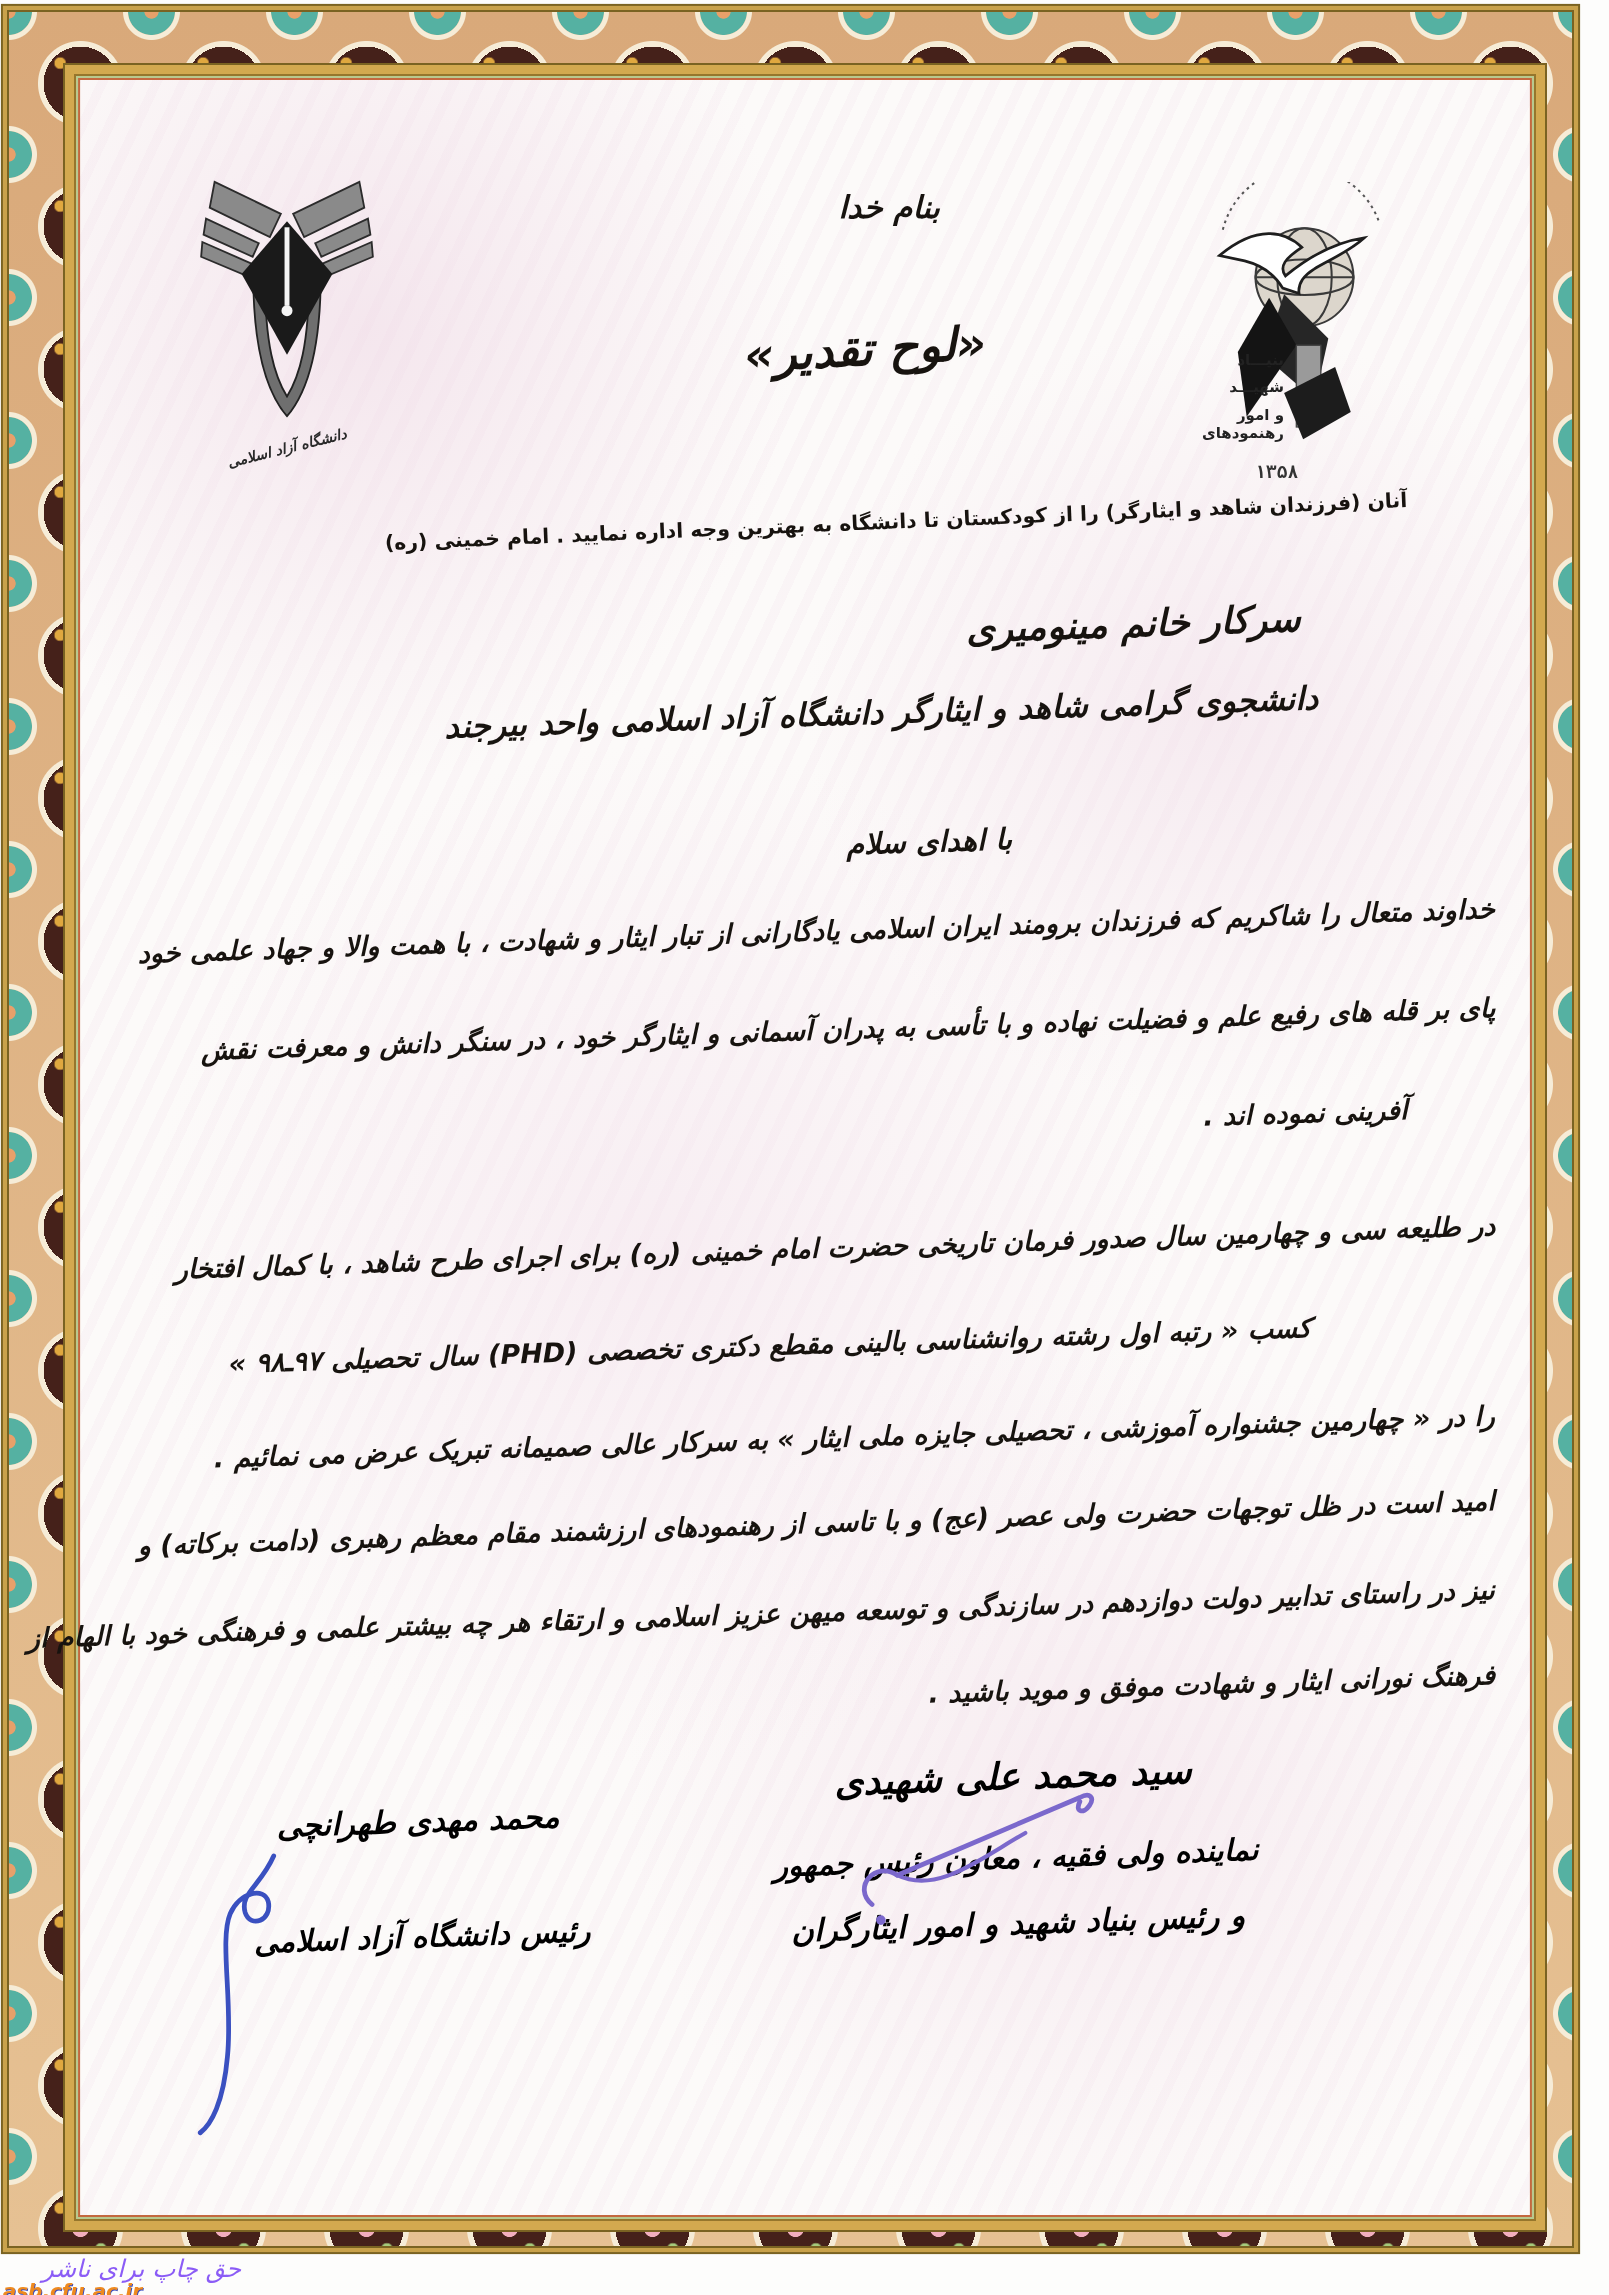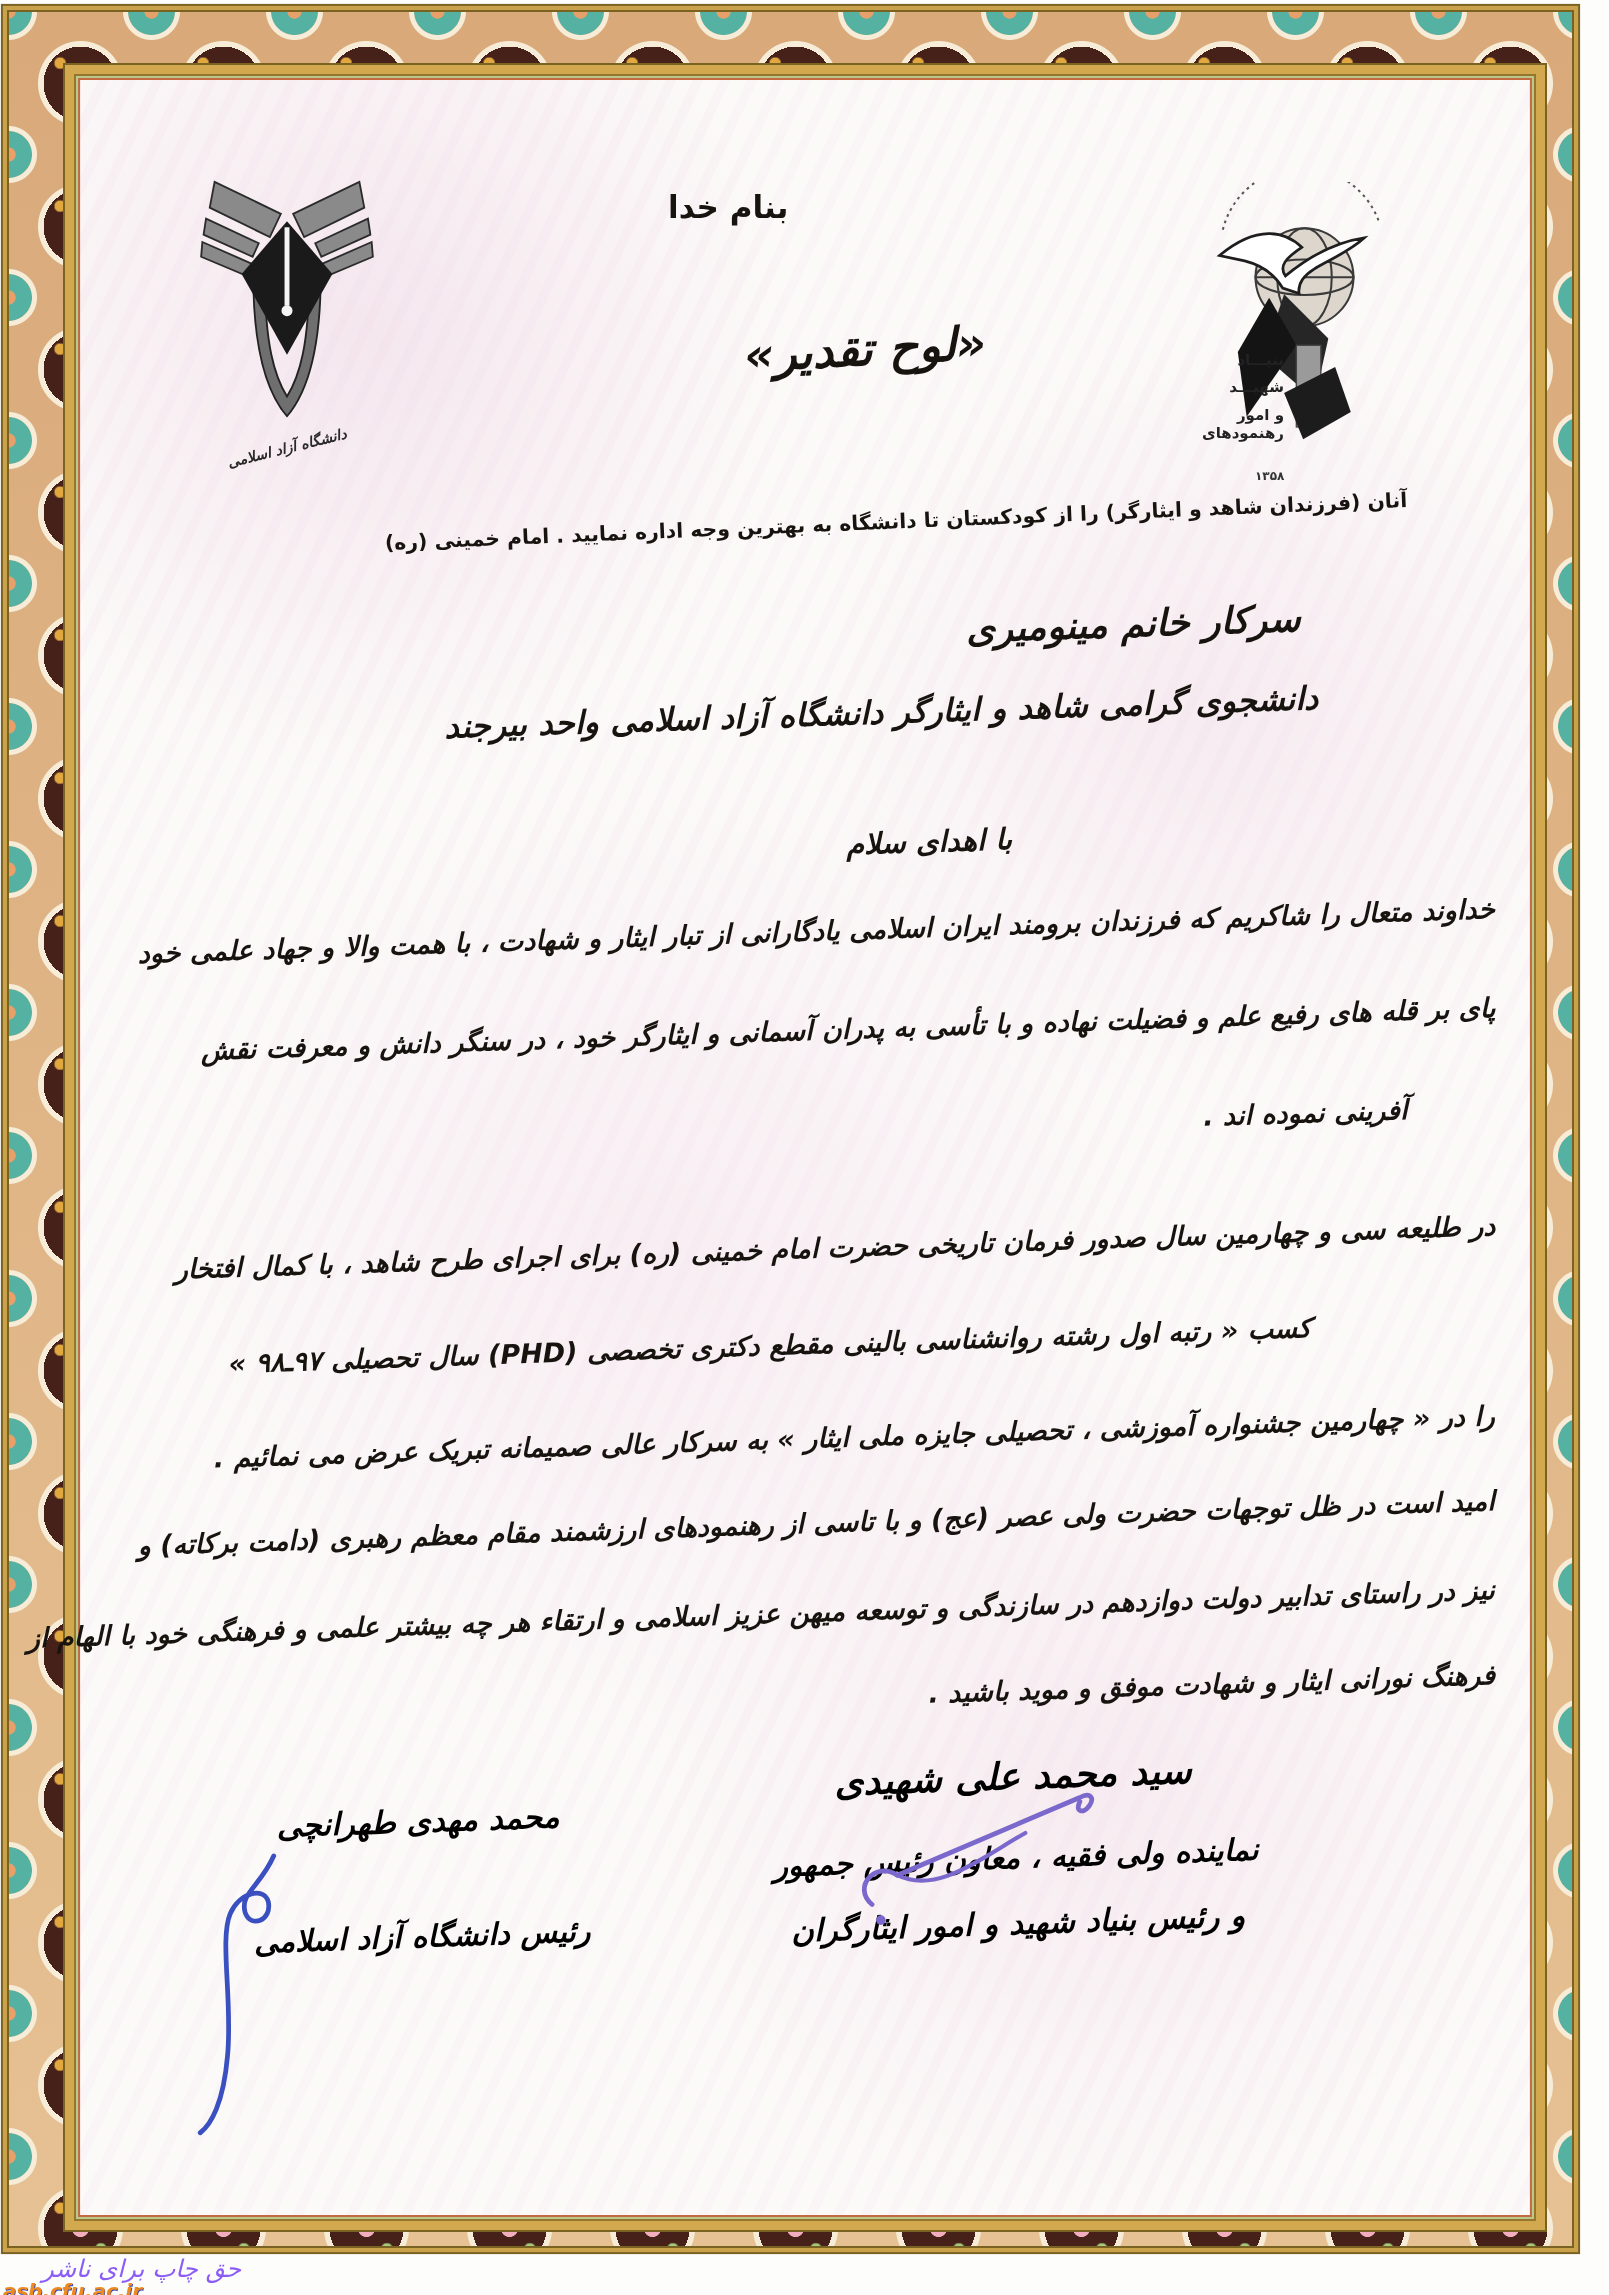--- a/index.html
+++ b/index.html
@@ -45,21 +45,21 @@
     background-color:#fcfaf9;
     background-image:
       radial-gradient(42% 30% at 20% 12%, rgba(238,214,228,.55), rgba(0,0,0,0) 70%),
       radial-gradient(40% 26% at 78% 30%, rgba(240,220,232,.50), rgba(0,0,0,0) 70%),
       radial-gradient(50% 34% at 40% 55%, rgba(243,225,236,.50), rgba(0,0,0,0) 70%),
       radial-gradient(46% 30% at 70% 80%, rgba(240,218,230,.45), rgba(0,0,0,0) 70%),
       repeating-linear-gradient(115deg, rgba(244,230,238,.28) 0 9.5px, rgba(255,255,255,0) 9.5px 24.5px);
   }
   .txt{position:absolute;direction:rtl;white-space:nowrap;color:#17130f;}
   .tiltR{transform:rotate(-1.9deg);transform-origin:100% 50%;}
-  .bismillah{top:115px;left:594px;width:272px;text-align:left;font-size:31px;font-weight:bold;}
+  .bismillah{top:115px;left:594px;width:272px;text-align:right;font-size:31px;font-weight:bold;font-style:italic;}
   .title{top:248px;left:621px;width:340px;text-align:center;font-size:46px;font-weight:bold;font-style:italic;transform:rotate(-3deg);}
   .quote{top:414px;right:129px;font-size:20.4px;font-weight:bold;letter-spacing:0.7px;transform:rotate(-2.4deg);transform-origin:100% 50%;}
   .name{top:523px;right:235px;font-size:37px;font-weight:bold;font-style:italic;}
   .desc{top:605px;right:218px;font-size:32px;font-weight:bold;font-style:italic;}
   .salutation{top:748px;right:524px;font-size:29px;font-weight:bold;font-style:italic;}
   .bodyline{font-size:27px;font-weight:bold;font-style:italic;right:41px;}
   .l1{top:819px;} .l2{top:918px;} .l3{top:1020px;right:129px;}
   .l4{top:1136px;} .l5{top:1238px;right:225px;} .l6{top:1326px;}
   .l7{top:1411px;} .l8{top:1500px;} .l9{top:1585px;}
   .sig-right{position:absolute;left:618px;top:1681px;width:647px;text-align:center;direction:rtl;transform:rotate(-2deg);}
@@ -72,21 +72,21 @@
   .sig-svg{position:absolute;}
   .sig-purple{left:781px;top:1684px;}
   .sig-blue{left:118px;top:1765px;}
   .logo{position:absolute;}
   .logo-azad{left:121px;top:81px;width:184px;height:320px;}
   .logo-azad .cap{position:absolute;bottom:19px;left:0;width:100%;text-align:center;direction:rtl;
      font-size:14.3px;font-weight:bold;font-style:italic;transform:rotate(-14deg);color:#2a2a2a;}
   .logo-bonyad{left:1108px;top:108px;width:211px;height:313px;}
   .bonyad-lines{position:absolute;left:0;bottom:44px;width:102px;text-align:right;direction:rtl;color:#222;}
   .bonyad-lines div{font-size:15px;font-weight:bold;margin-bottom:9.5px;}
-  .bonyad-year{position:absolute;left:73px;bottom:12.2px;font-size:12px;font-weight:bold;color:#333;direction:rtl;}
+  .bonyad-year{position:absolute;left:73px;bottom:12.2px;font-size:18px;font-weight:bold;color:#333;direction:rtl;font-family:Liberation Mono, monospace;}
   
   .footer-note{position:absolute;left:42px;top:2254px;font-size:24.5px;color:#8b5cf6;direction:rtl;white-space:nowrap;font-style:italic;}
   .watermark{position:absolute;left:2.7px;top:2259px;font-size:20px;font-weight:bold;font-style:italic;
     color:#ef8a1e;text-shadow:0.7px 0.7px 0 #2f45c2;white-space:nowrap;margin-top:20px;}
 </style>
 </head>
 <body>
 
 <div class="scan">
   <div class="frame"></div>

